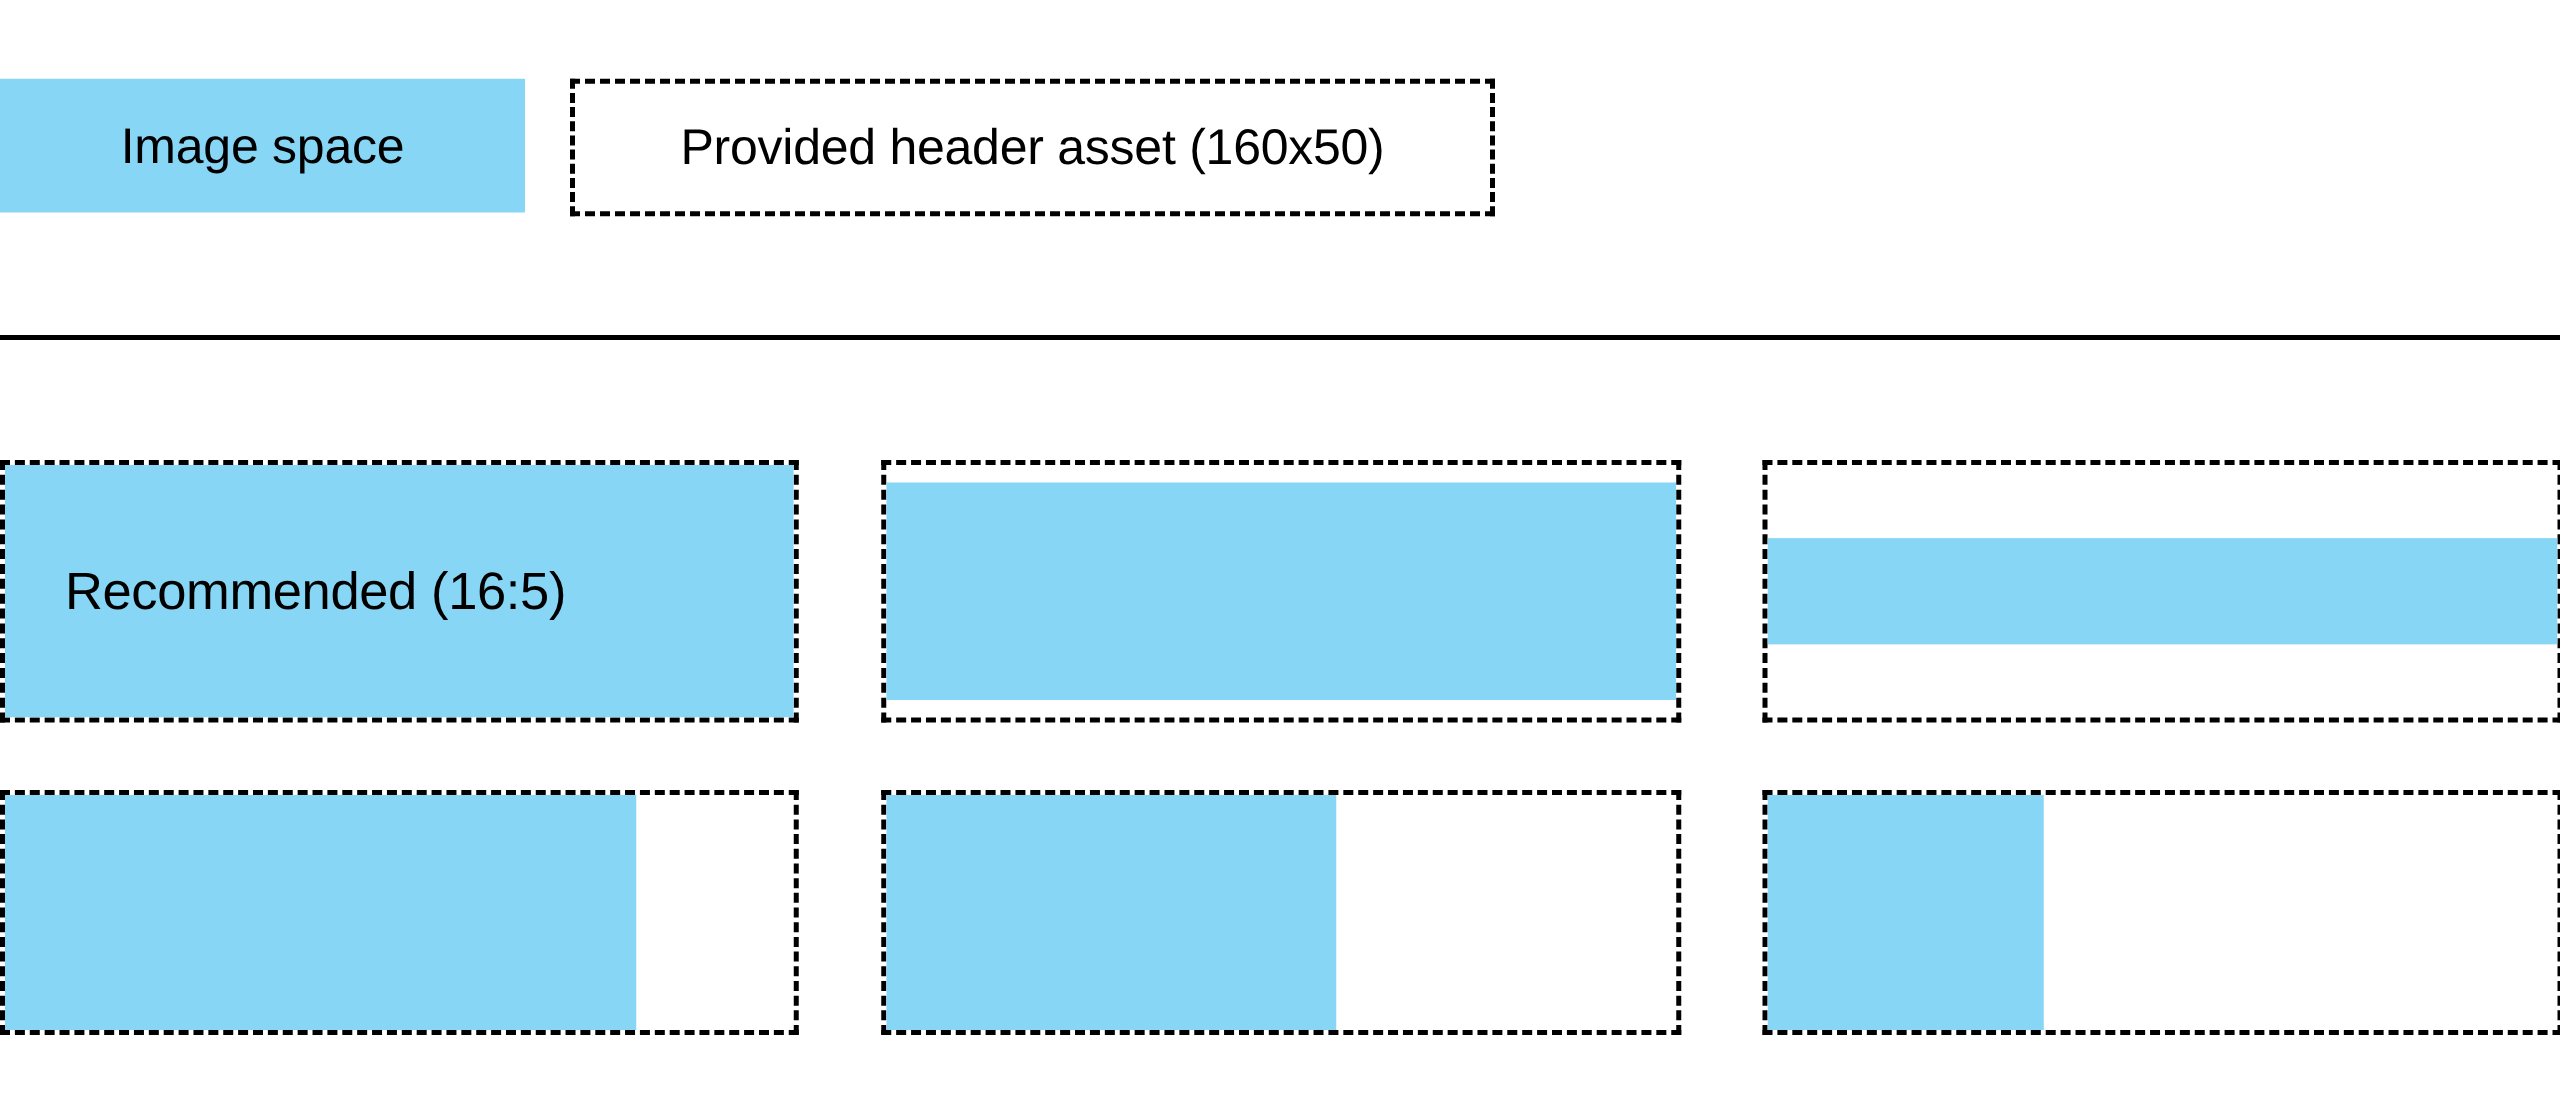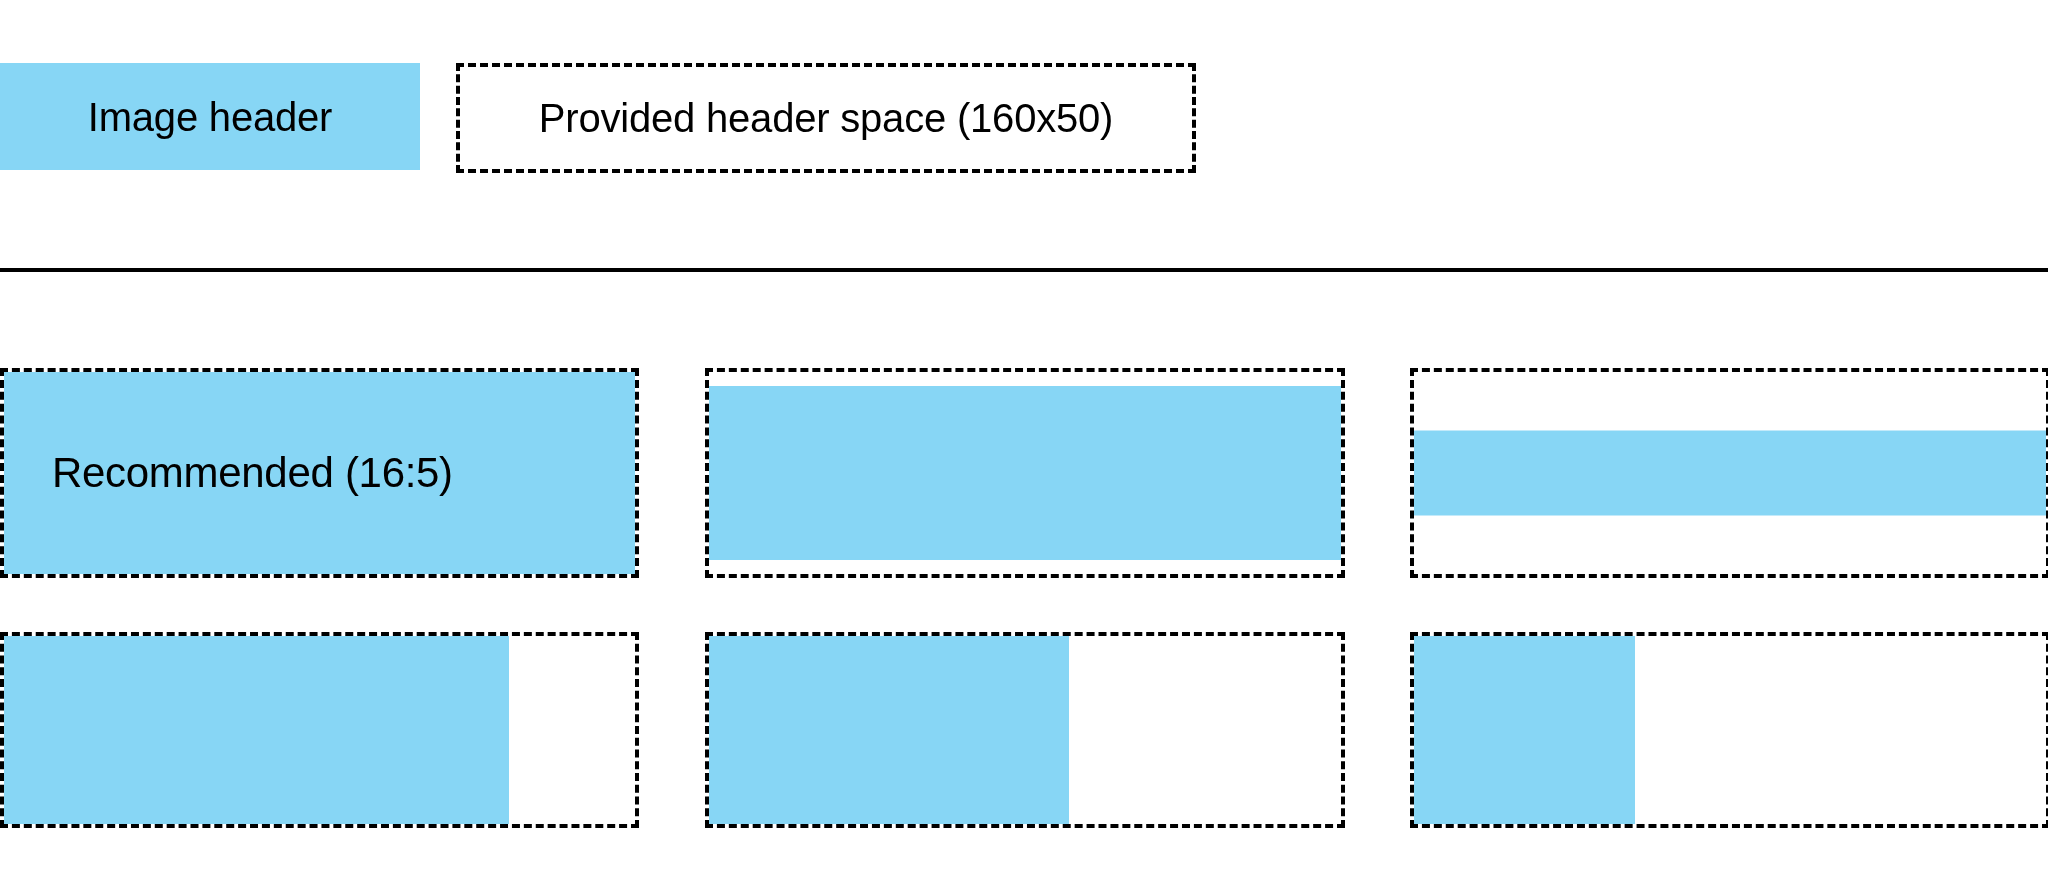--- a/index.html
+++ b/index.html
@@ -173,25 +173,25 @@
   .fill.w-35 { width: 35%; }
 </style>
 </head>
 <body>
 
 <div class="canvas">
 
   <div class="header-row">
 
     <div class="asset-swatch">
-      <span class="label">Image header</span>
+      <span class="label">Image space</span>
     </div>
 
     <div class="header-space-box">
-      <span class="label">Provided header space (160x50)</span>
+      <span class="label">Provided header asset (160x50)</span>
     </div>
 
   </div>
 
   <div class="divider"></div>
 
   <div class="ratio-grid">
 
     <div class="grid-row row-1">
 

